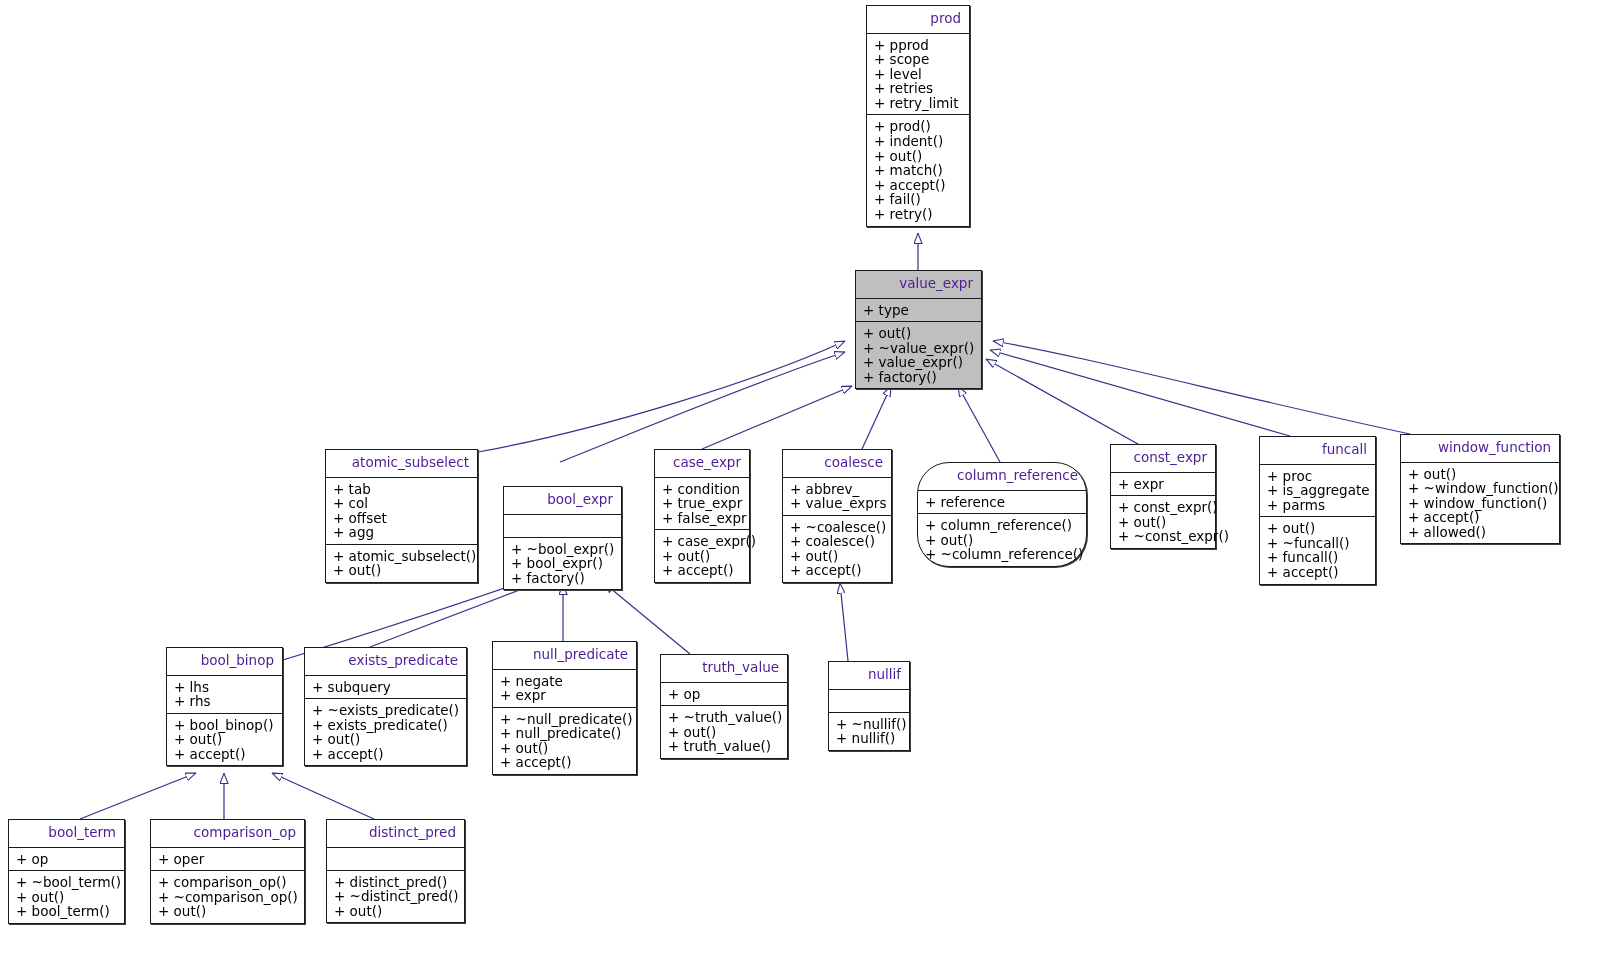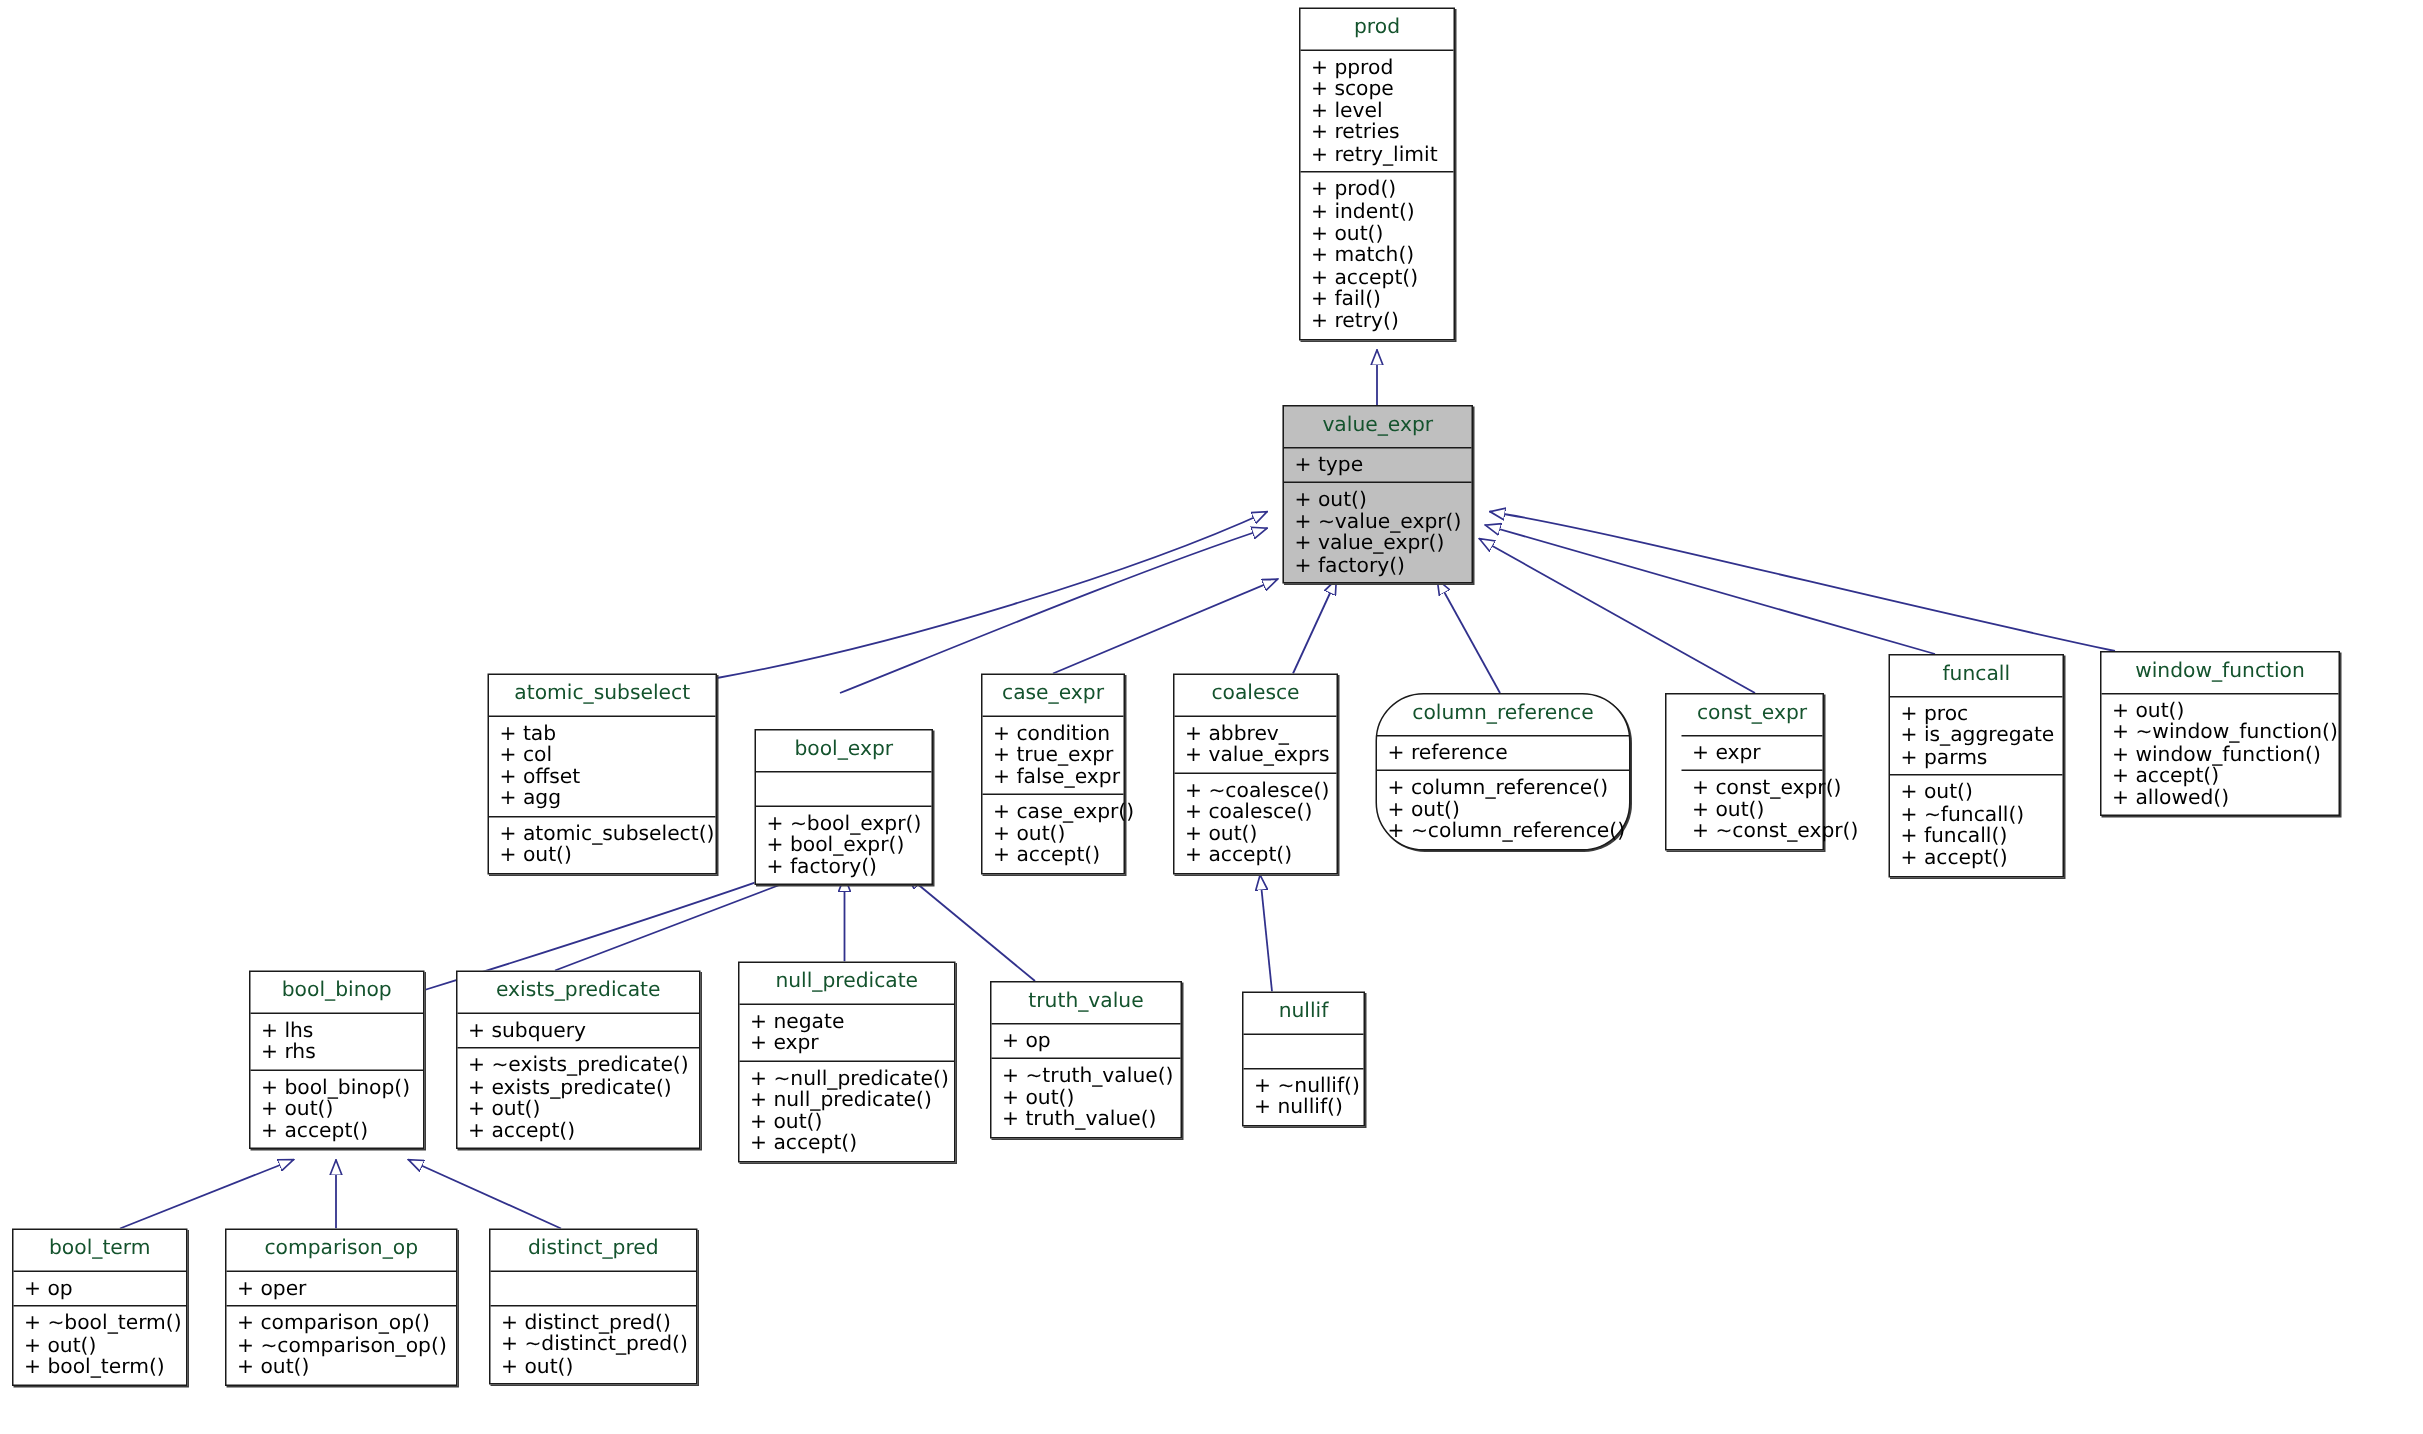--- a/index.html
+++ b/index.html
@@ -28,23 +28,23 @@
     box-sizing: border-box;
     border: 1px solid #1a1a1a;
     background: #ffffff;
     box-shadow: 1px 1px 0 0 #3d3d3d;
     z-index: 5;
   }
   .uml-node.highlight {
     background: #bfbfbf;
   }
   .node-title {
-    text-align: center;
+    text-align: right;
     font-size: 13.5px;
-    color: #14532d;
+    color: #4c1d95;
     line-height: 1.0;
     padding: 6px 8px 7px 8px;
     border-bottom: 1px solid #1a1a1a;
     white-space: nowrap;
   }
   .node-compartment {
     border-bottom: 1px solid #1a1a1a;
     padding: 4px 6px 4px 7px;
   }
   .node-compartment:last-child {
@@ -183,21 +183,21 @@
         <div class="node-title">column_reference</div>
         <div class="node-compartment">
           <div class="member">+ reference</div>
         </div>
         <div class="node-compartment">
           <div class="member">+ column_reference()</div>
           <div class="member">+ out()</div>
           <div class="member">+ ~column_reference()</div>
         </div>
       </div>
-      <div class="uml-node" style="left: 1110px; top: 462px; width: 106px; padding-left: 10px;">
+      <div class="uml-node" style="left: 1110px; top: 444px; width: 106px;">
         <div class="node-title">const_expr</div>
         <div class="node-compartment">
           <div class="member">+ expr</div>
         </div>
         <div class="node-compartment">
           <div class="member">+ const_expr()</div>
           <div class="member">+ out()</div>
           <div class="member">+ ~const_expr()</div>
         </div>
       </div>

